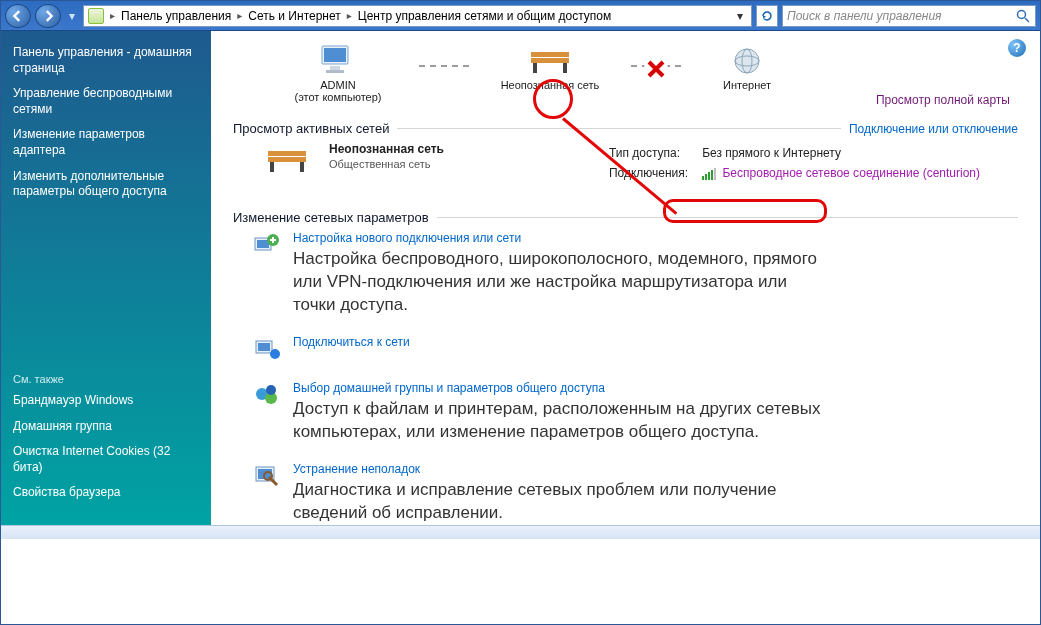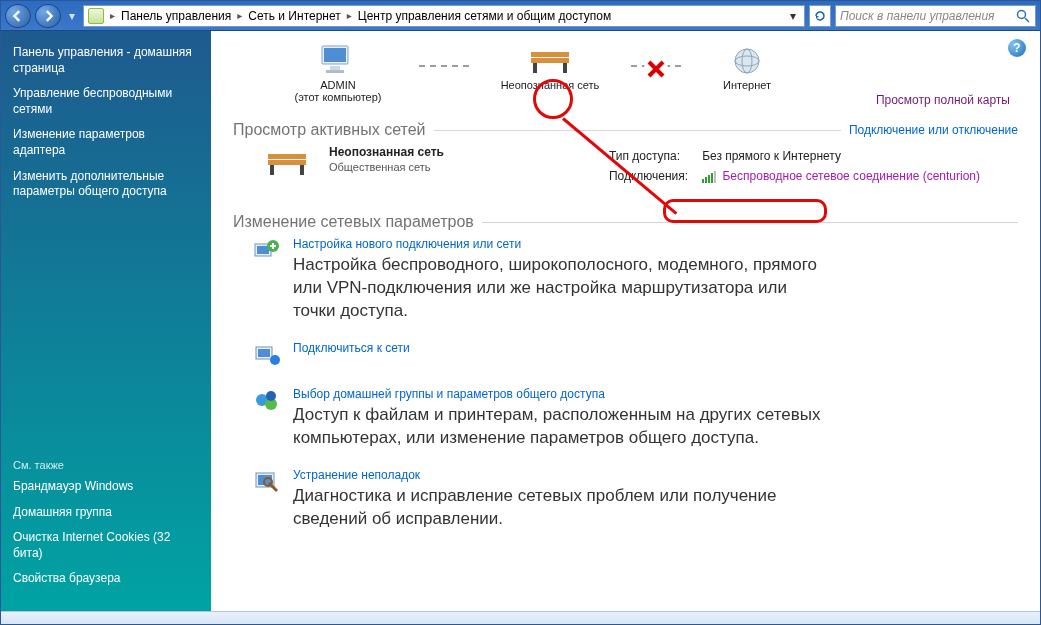--- a/index.html
+++ b/index.html
@@ -50,34 +50,34 @@
   .bc-sep { color: #555; font-size: 10px; padding: 0 2px; }
   .bc-item { font-size: 12px; color: #000; white-space: nowrap; }
   .bc-dropdown { width: 14px; text-align: center; color: #333; }
   .refresh-btn {
     width: 22px; height: 22px;
     background: #fff;
     border: 1px solid #7a9ac0;
     display: flex; align-items: center; justify-content: center;
   }
   .searchbox {
-    width: 201px; height: 22px;
+    width: 254px; height: 22px;
     background: #fff;
     border: 1px solid #7a9ac0;
     display: flex; align-items: center;
     padding: 0 4px;
     color: #888;
     font-style: italic;
   }
   .searchbox span.ph { flex:1; }
   .searchbox .mag { width:16px; height:16px; }
   
   .main-area {
     display: flex;
-    height: 580px;
+    height: 494px;
   }
   .sidebar {
     width: 210px;
     background: linear-gradient(to bottom, #1e5a8e 0%, #00a3a3 100%);
     color: #fff;
     padding: 14px 12px;
     display: flex;
     flex-direction: column;
     font-size: 12px;
   }
@@ -184,22 +184,22 @@
     font-size: 12px;
     cursor: pointer;
   }
   .section-header {
     display: flex;
     align-items: center;
     margin: 18px 0 6px 0;
     gap: 8px;
   }
   .section-header .sh-label {
-    color: #737373;
-    font-size: 16px;
+    color: #0f172a;
+    font-size: 13px;
     white-space: nowrap;
   }
   .section-header .sh-rule {
     flex: 1;
     height: 1px;
     background: #d6d6d6;
   }
   .section-header .sh-link {
     color: #0066cc;
     font-size: 12px;

